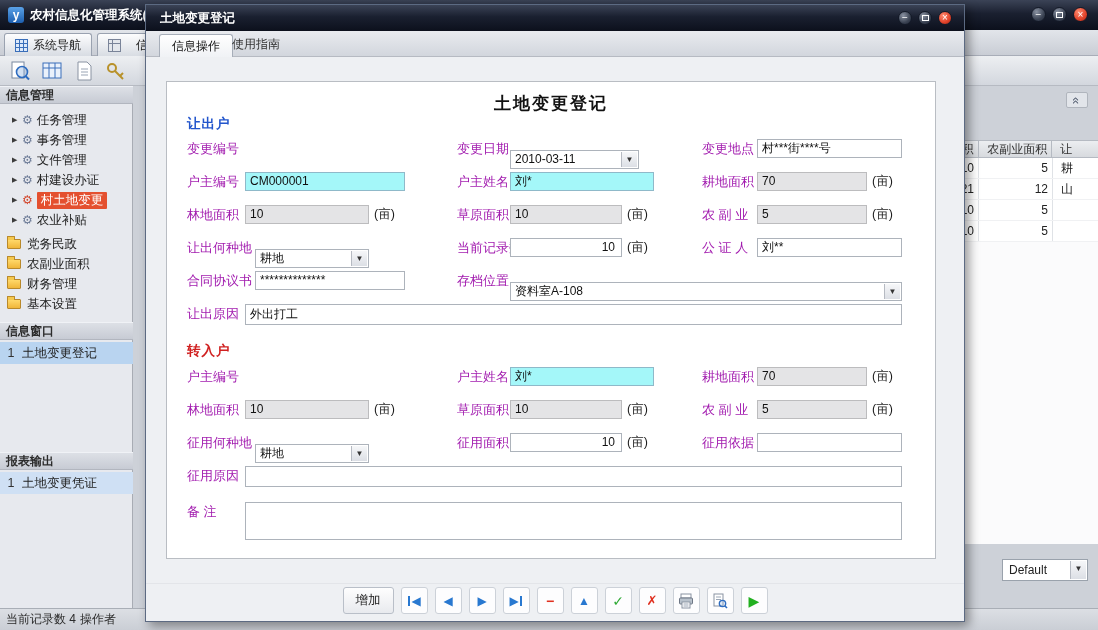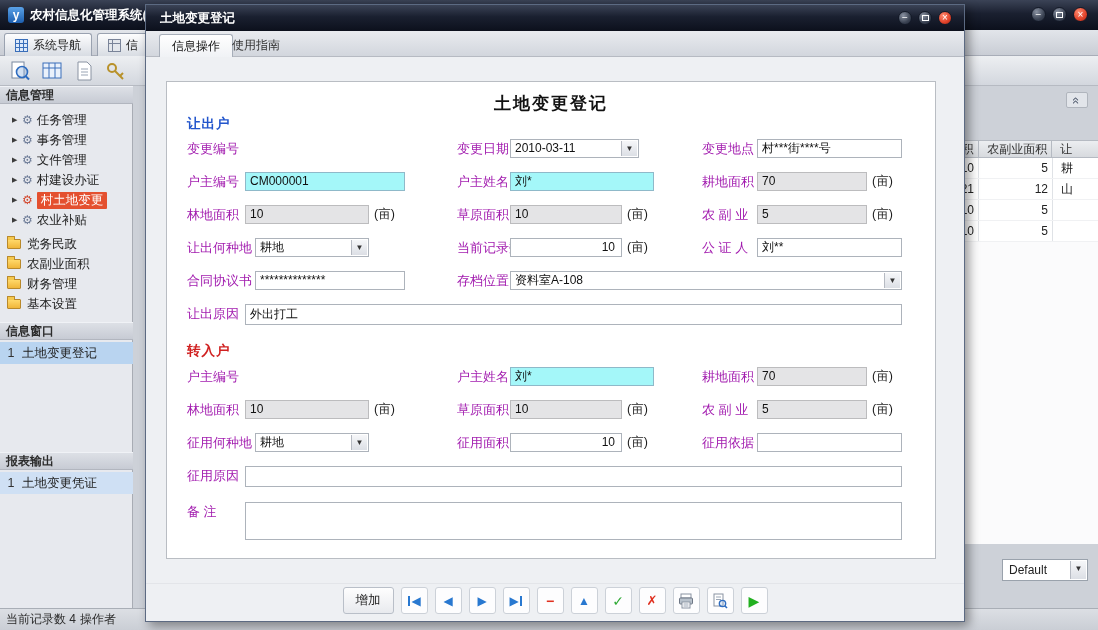--- a/index.html
+++ b/index.html
@@ -17,21 +17,21 @@
   .win-controls { position:absolute; top:7px; display:flex; gap:6px; }
   .wbtn { width:15px; height:15px; border-radius:50%; border:1px solid #141a28; display:flex; align-items:center; justify-content:center;
           background:radial-gradient(circle at 35% 30%, #8a92a2, #3c4454 60%, #22293a); color:#fff; font-size:10px; line-height:1; cursor:default; }
   .wbtn.close { background:radial-gradient(circle at 35% 30%, #ff8a70, #e0422a 60%, #a82614); }
   .maxbox { display:block; width:7px; height:6px; border:1.5px solid #fff; }
 
   
   #main-tabs { position:absolute; left:0; top:30px; width:1098px; height:26px; z-index:1;
                background:linear-gradient(#e2e5ea,#c9cdd5); border-bottom:1px solid #a8adb8; }
   .mtab { position:absolute; top:3px; height:23px; display:flex; align-items:center; gap:5px; padding:0 10px;
-          background:linear-gradient(#fdfdfe,#d8dce3); border:1px solid #9aa2b0; border-bottom:none; border-radius:3px 3px 0 0; font-size:12px; color:#222; }
+          background:linear-gradient(#fdfdfe,#d8dce3); border:1px solid #9aa2b0; border-bottom:none; border-radius:3px 3px 0 0; font-size:12px; color:#222;justify-content:space-between; }
 
   
   #toolbar { position:absolute; left:0; top:56px; width:1098px; height:30px; z-index:1;
              background:linear-gradient(#edeff2,#d3d7de); border-bottom:1px solid #b6bac2; display:flex; align-items:center; gap:8px; padding-left:8px; }
   .tool-icon { width:24px; height:24px; display:flex; align-items:center; justify-content:center; border-radius:2px; }
 
   
   #sidebar { position:absolute; left:0; top:86px; width:133px; height:522px; background:#e7e9ee; border-right:1px solid #a8acb4; z-index:1; }
   .side-hdr { position:absolute; left:0; width:133px; height:18px; line-height:17px; padding-left:6px; font-weight:bold; font-size:12px; color:#2c2c2c;
               background:linear-gradient(#dde0e6,#c7cbd4); border-top:1px solid #f0f2f6; border-bottom:1px solid #b2b6bf; }
@@ -87,21 +87,21 @@
   .form-title { position:absolute; top:10px; left:0; width:100%; text-align:center; font-size:17px; font-weight:bold; color:#111; letter-spacing:2px; }
   .sec { position:absolute; font-weight:bold; font-size:13.5px; letter-spacing:1px; }
   .sec-out { left:20px; top:33px; color:#2255cc; }
   .sec-in  { left:20px; top:260px; color:#d02020; }
   .lbl { position:absolute; height:19px; line-height:19px; font-size:13px; color:#a21caf; white-space:nowrap; }
   .fld { position:absolute; height:19px; line-height:17px; font-size:12px; padding:0 4px; white-space:nowrap; overflow:hidden; color:#111; }
   .f-gray  { background:#e4e4e6; border:1px solid #bcbcbe; }
   .f-cyan  { background:#a4f7f9; border:1px solid #8fb9c9; }
   .f-white { background:#fff;    border:1px solid #adb3bb; }
   .f-right { text-align:right; padding-right:6px; }
-  .drop { padding-right:20px; }
+  .drop { padding-right:20px;margin-top:11px; }
   .drop-arrow { position:absolute; right:1px; top:1px; bottom:1px; width:16px; background:linear-gradient(#f6f7f9,#dcdfe5);
                 border-left:1px solid #b6bac2; text-align:center; font-size:8px; line-height:16px; color:#333; }
   .unit { position:absolute; height:19px; line-height:19px; font-size:12.5px; color:#1c1c1c; white-space:nowrap; }
 
   
   #recordbar { position:absolute; left:0; right:0; bottom:6px; height:32px; display:flex; align-items:center; justify-content:center; gap:7px;
                border-top:1px solid #e3e5e9; padding-top:2px; }
   .addbtn { height:27px; padding:0 12px; background:linear-gradient(#fefefe,#e8eaee); border:1px solid #b9bfc8; border-radius:3px;
             font-size:12.5px; font-family:inherit; color:#222; }
   .navbtn { width:27px; height:27px; background:#fdfdfe; border:1px solid #ccd1d8; border-radius:3px;
@@ -303,21 +303,21 @@
             <span class="maxbox"></span>
           </div>
         <div class="wbtn close" style="width:14px;height:14px;">
             <span>×</span>
           </div>
       </div>
     </div>
 
     <div id="child-tabs">
       <div class="ctab active" style="left:13px;">信息操作</div>
-      <div class="ctab" style="left:74px;">使用指南</div>
+      <div class="ctab" style="left:74px;font-family:Liberation Mono, monospace;">使用指南</div>
     </div>
 
     <div id="child-content">
       <div id="form-panel">
         <div class="form-title">土地变更登记</div>
 
         <div class="sec sec-out">让出户</div>
 
         <div class="lbl" style="left:20px;top:57px;">变更编号</div>
         <div class="lbl" style="left:290px;top:57px;">变更日期</div>

